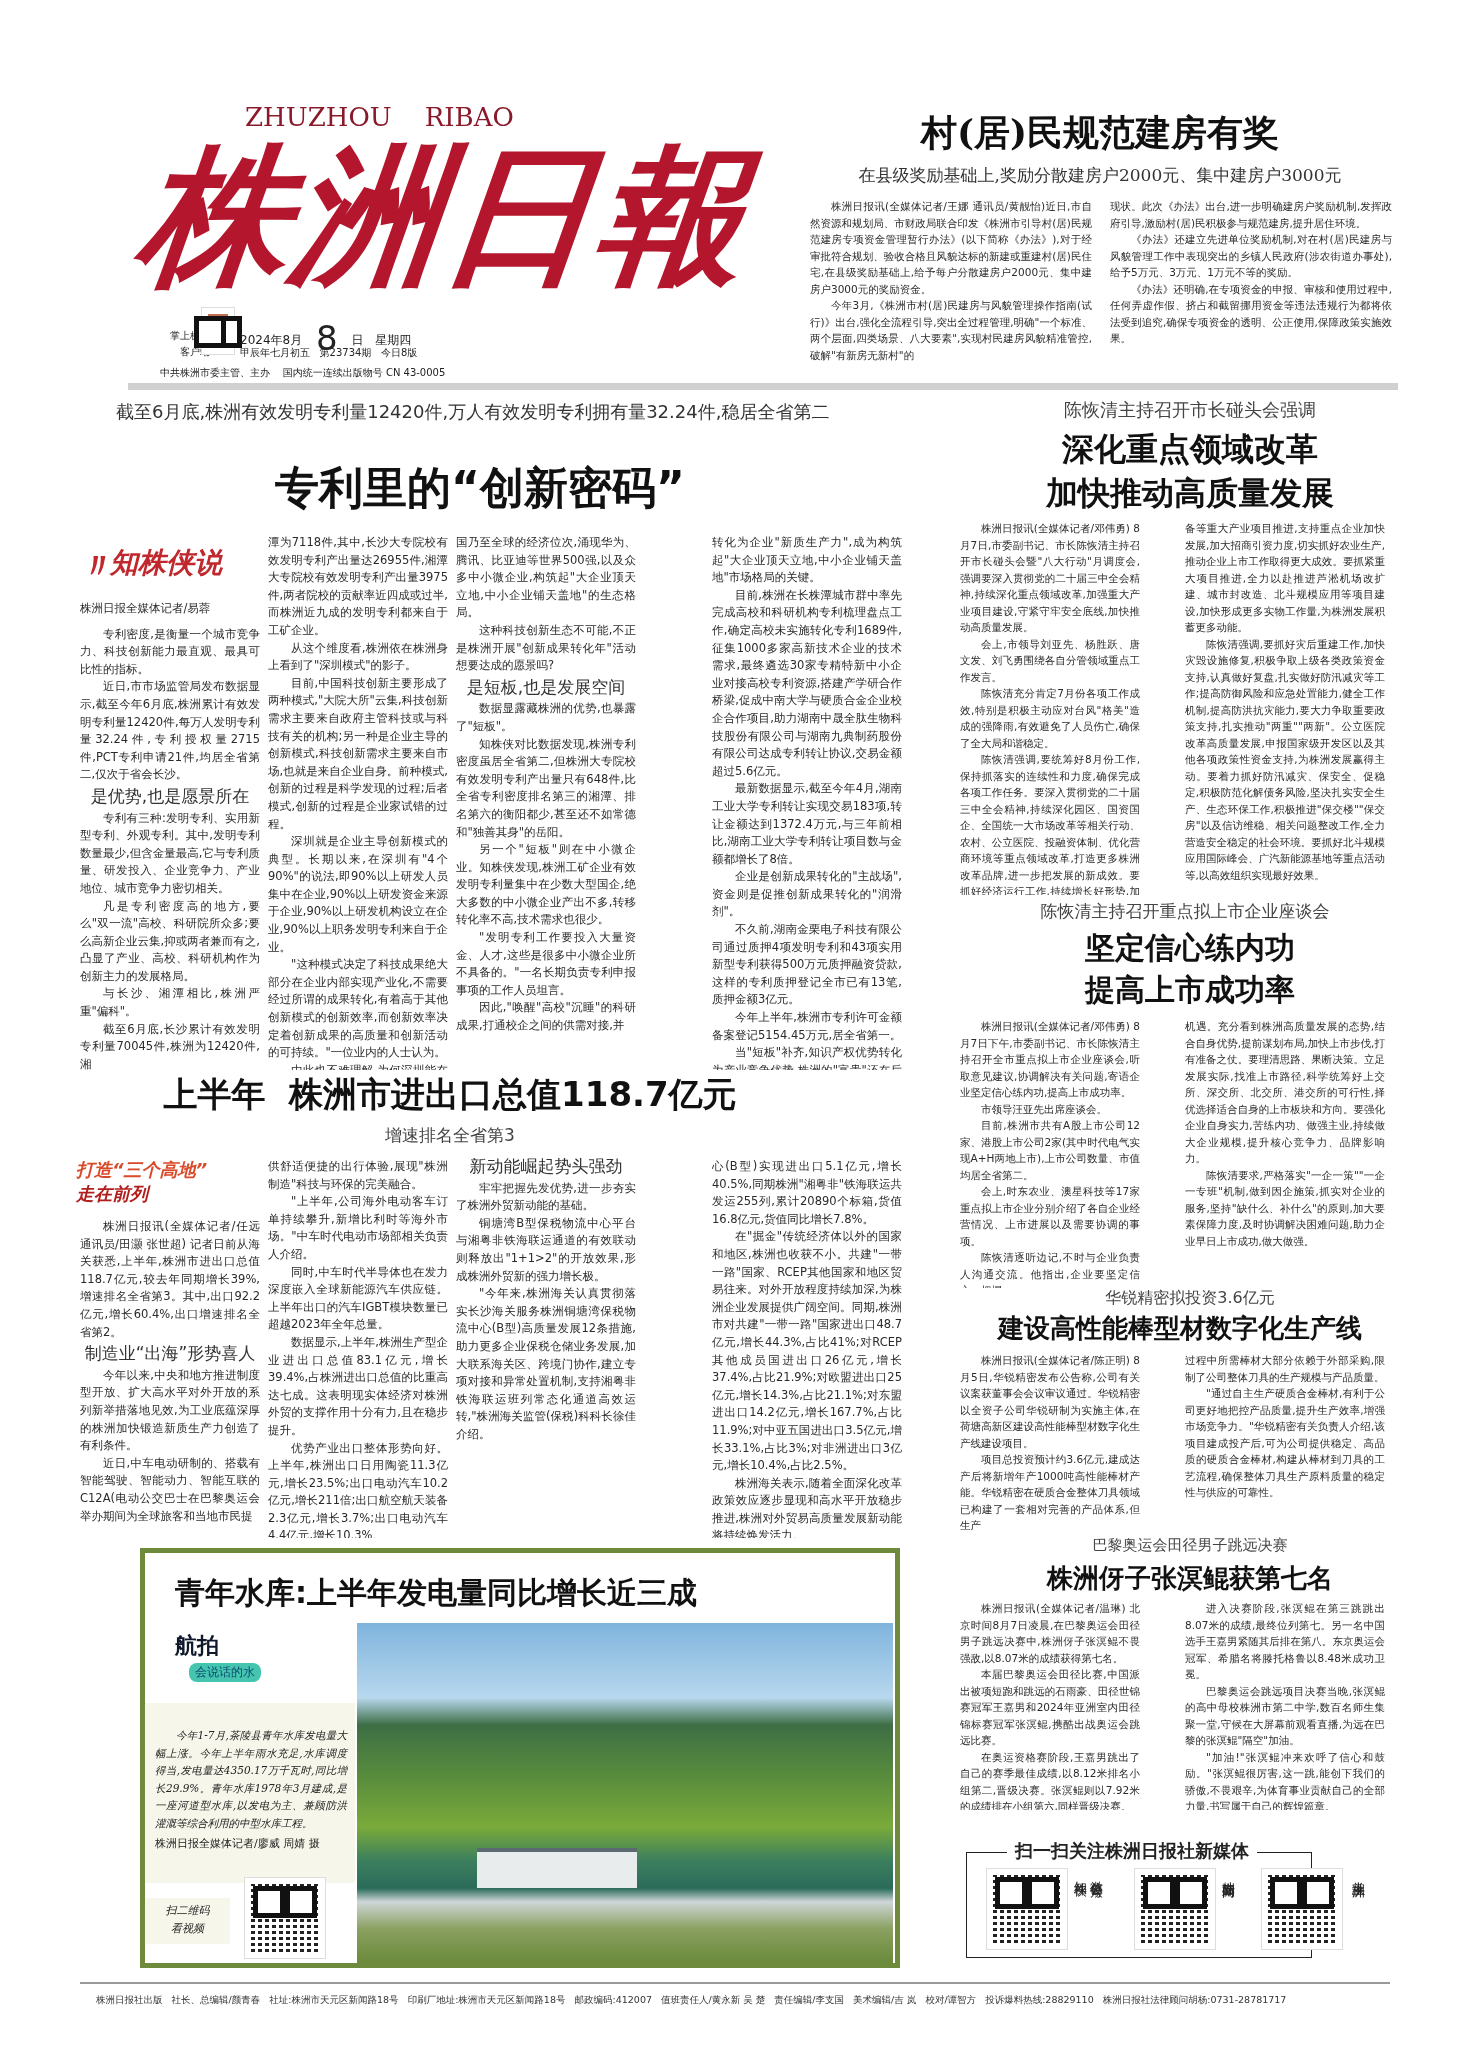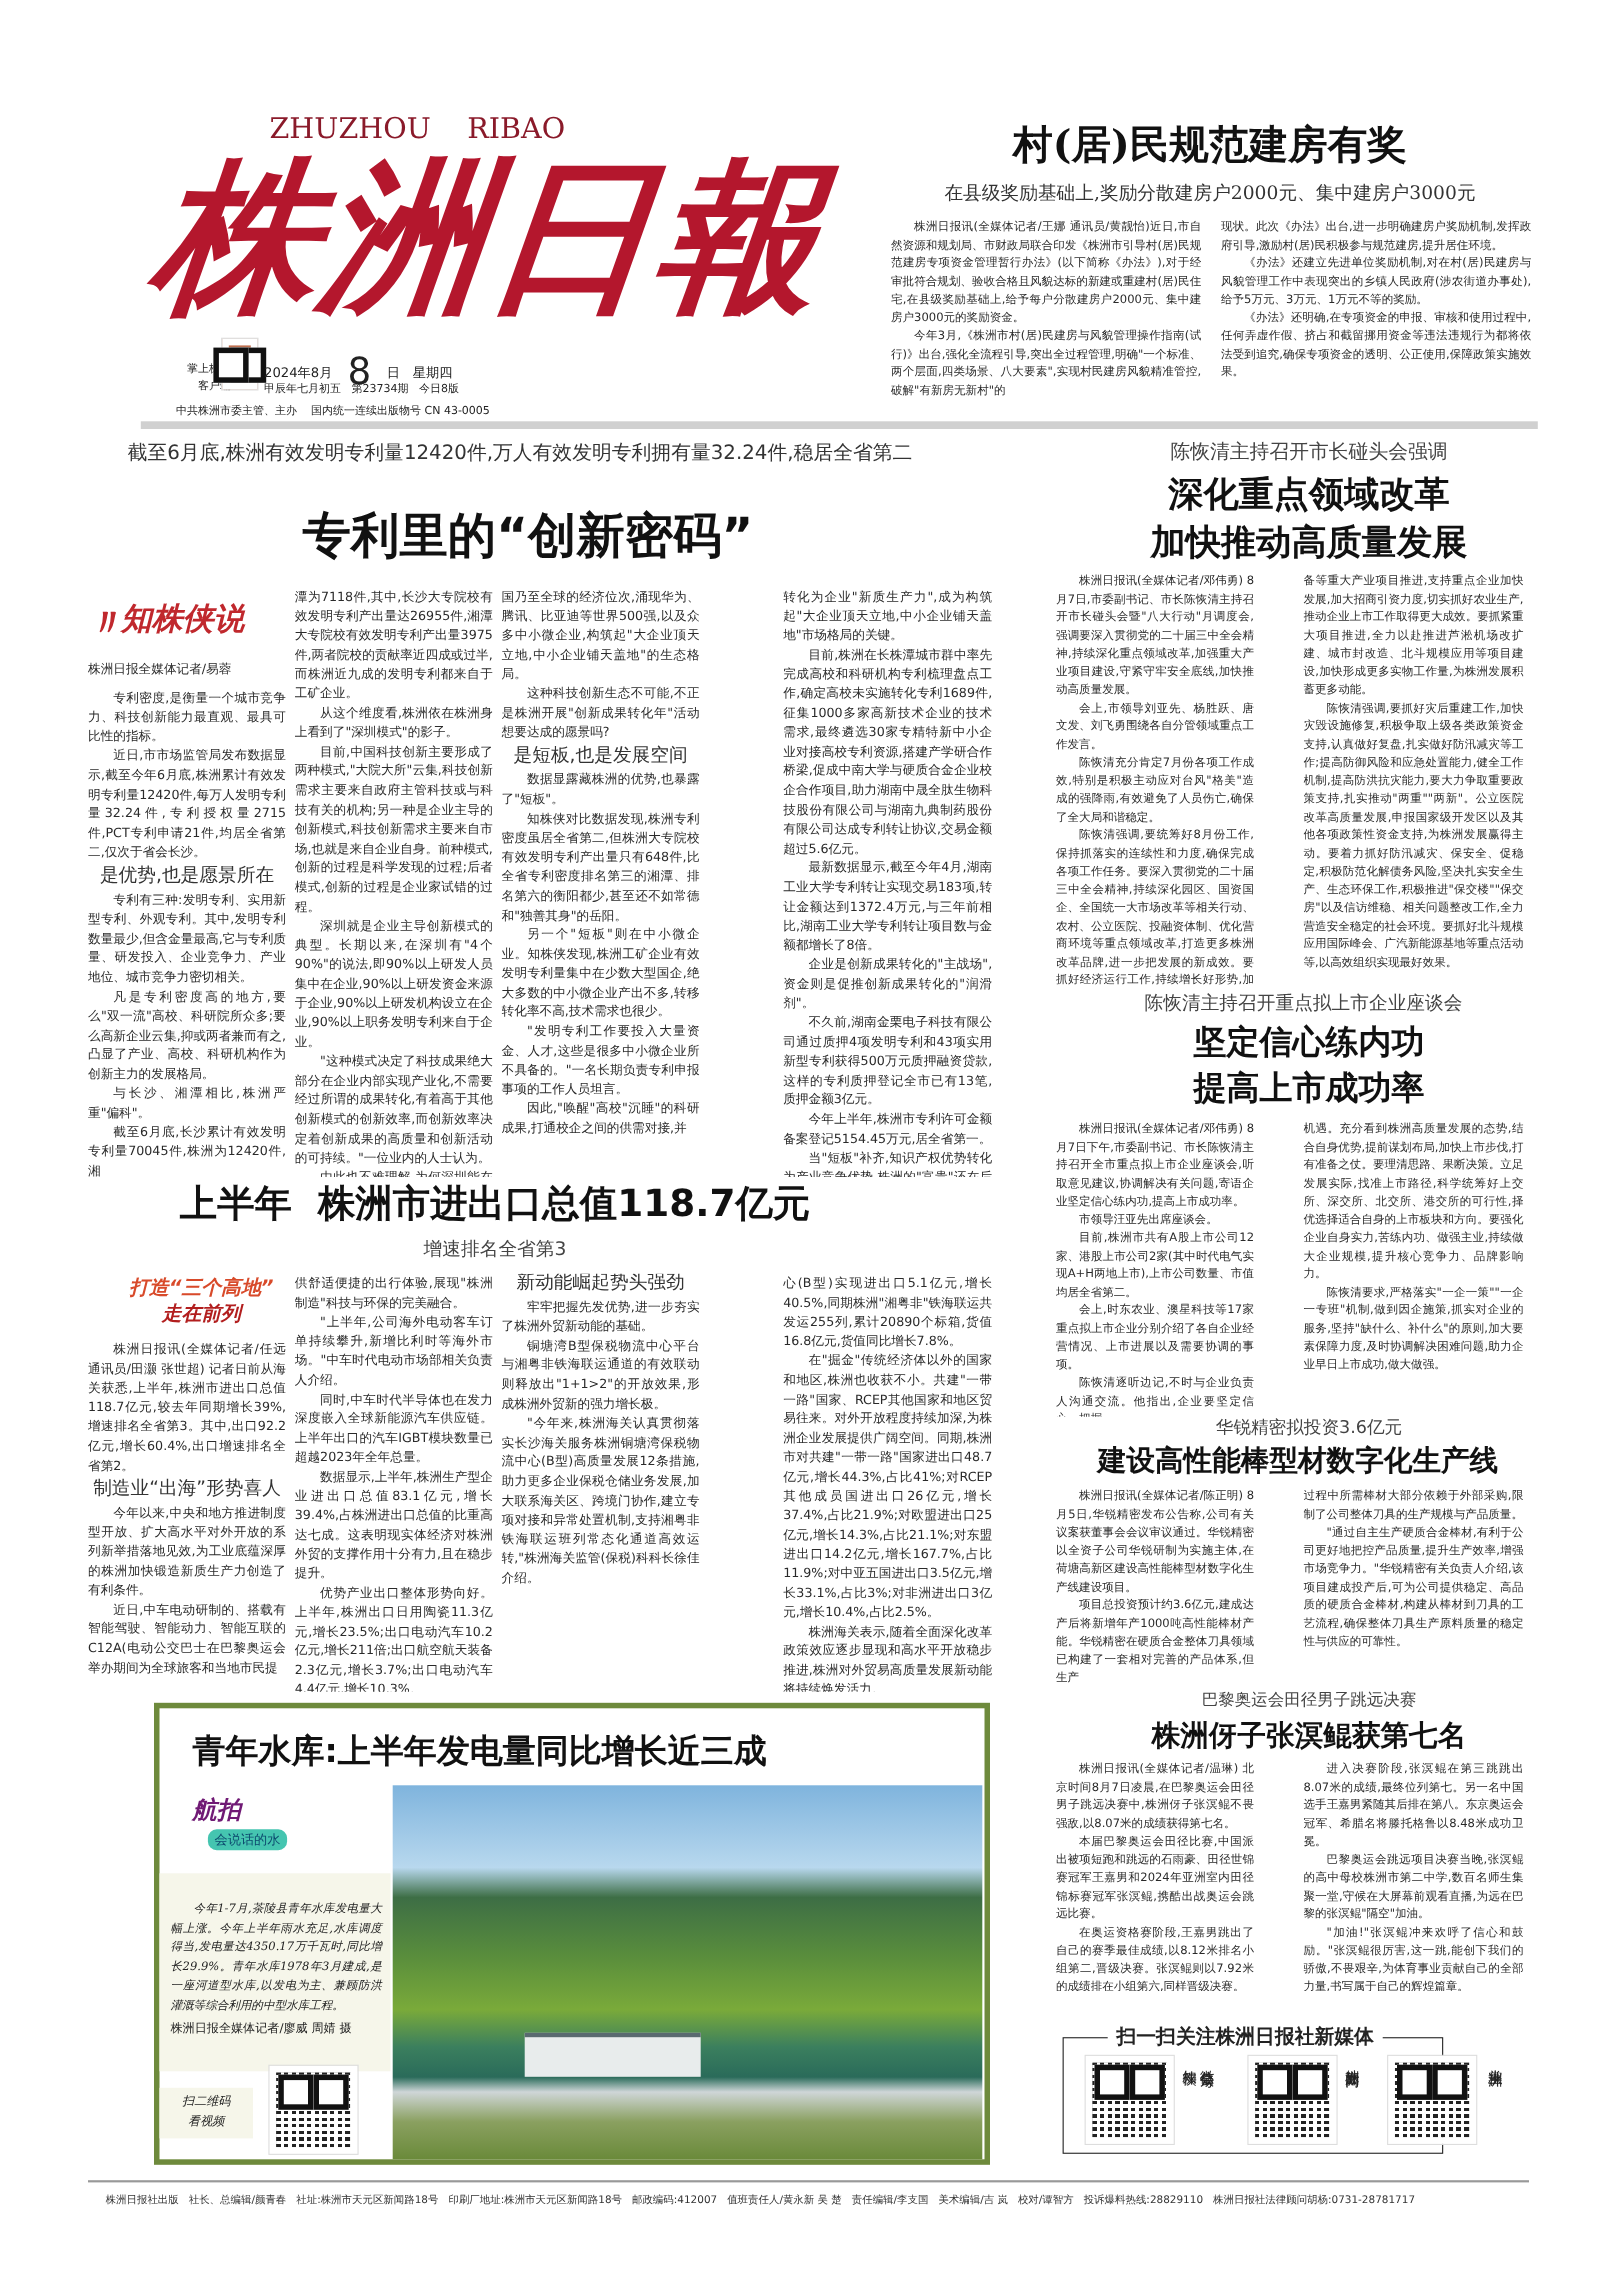--- a/index.html
+++ b/index.html
@@ -132,21 +132,21 @@
   <p>会上,时东农业、澳星科技等17家重点拟上市企业分别介绍了各自企业经营情况、上市进展以及需要协调的事项。</p>
   <p>陈恢清逐听边记,不时与企业负责人沟通交流。他指出,企业要坚定信心、把握</p>
 </div>
 <div class="col" style="left:1185px;top:1018px;width:200px;height:270px;font-size:10.5px;line-height:16.5px">
   <p style="text-indent:0">机遇。充分看到株洲高质量发展的态势,结合自身优势,提前谋划布局,加快上市步伐,打有准备之仗。要理清思路、果断决策。立足发展实际,找准上市路径,科学统筹好上交所、深交所、北交所、港交所的可行性,择优选择适合自身的上市板块和方向。要强化企业自身实力,苦练内功、做强主业,持续做大企业规模,提升核心竞争力、品牌影响力。</p>
   <p>陈恢清要求,严格落实"一企一策""一企一专班"机制,做到因企施策,抓实对企业的服务,坚持"缺什么、补什么"的原则,加大要素保障力度,及时协调解决困难问题,助力企业早日上市成功,做大做强。</p>
 </div>
 
 <div class="hl" style="left:100px;top:1070px;width:700px;font-size:34px;line-height:48px;white-space:pre">上半年  株洲市进出口总值118.7亿元</div>
 <div class="kicker" style="left:250px;top:1124px;width:400px;font-size:17px">增速排名全省第3</div>
-<div class="abs" style="left:93px;top:1158px;width:180px;height:58px;text-align:center">
+<div class="abs" style="left:76px;top:1158px;width:180px;height:58px;">
   <div style="font-size:18px;font-weight:bold;font-style:italic;color:#d84a2a">打造“三个高地”</div>
   <div style="font-size:18px;font-weight:bold;font-style:italic;color:#b21e1e">走在前列</div>
 </div>
 <div class="col" style="left:80px;top:1218px;width:180px;height:320px">
   <p>株洲日报讯(全媒体记者/任远 通讯员/田灏 张世超) 记者日前从海关获悉,上半年,株洲市进出口总值118.7亿元,较去年同期增长39%,增速排名全省第3。其中,出口92.2亿元,增长60.4%,出口增速排名全省第2。</p>
   <div class="sub">制造业“出海”形势喜人</div>
   <p>今年以来,中央和地方推进制度型开放、扩大高水平对外开放的系列新举措落地见效,为工业底蕴深厚的株洲加快锻造新质生产力创造了有利条件。</p>
   <p>近日,中车电动研制的、搭载有智能驾驶、智能动力、智能互联的C12A(电动公交巴士在巴黎奥运会举办期间为全球旅客和当地市民提</p>
 </div>
 <div class="col" style="left:268px;top:1158px;width:180px;height:380px">
@@ -189,21 +189,21 @@
 </div>
 <div class="col" style="left:1185px;top:1600px;width:200px;height:210px;font-size:10.5px;line-height:16.5px">
   <p>进入决赛阶段,张溟鲲在第三跳跳出8.07米的成绩,最终位列第七。另一名中国选手王嘉男紧随其后排在第八。东京奥运会冠军、希腊名将滕托格鲁以8.48米成功卫冕。</p>
   <p>巴黎奥运会跳远项目决赛当晚,张溟鲲的高中母校株洲市第二中学,数百名师生集聚一堂,守候在大屏幕前观看直播,为远在巴黎的张溟鲲"隔空"加油。</p>
   <p>"加油!"张溟鲲冲来欢呼了信心和鼓励。"张溟鲲很厉害,这一跳,能创下我们的骄傲,不畏艰辛,为体育事业贡献自己的全部力量,书写属于自己的辉煌篇章。</p>
 </div>
 
 <div class="abs" style="left:140px;top:1548px;width:760px;height:420px;border:5px solid #6e8a3c;background:#fff">
   <div class="hl" style="left:10px;top:20px;width:740px;font-size:30px;line-height:40px;text-align:left;padding-left:20px">青年水库:上半年发电量同比增长近三成</div>
   <div class="abs" style="left:30px;top:78px;width:120px;height:60px">
-    <div style="font-size:22px;font-style:italic;font-weight:bold;color:#701a75">航拍</div>
+    <div style="font-size:22px;font-weight:bold;color:#0f172a">航拍</div>
     <div style="font-size:12px;color:#0c4a6e;background:#45c5b0;display:inline-block;padding:1px 6px;border-radius:8px;margin-left:14px">会说话的水</div>
   </div>
   <div class="abs" style="left:0;top:150px;width:210px;height:180px;background:#f6f6ea;padding:24px 8px 0 10px">
     <div style="font-family:'DejaVu Serif',serif;font-size:10.5px;line-height:17.5px;font-style:italic;text-indent:2em;text-align:justify">今年1-7月,茶陵县青年水库发电量大幅上涨。今年上半年雨水充足,水库调度得当,发电量达4350.17万千瓦时,同比增长29.9%。青年水库1978年3月建成,是一座河道型水库,以发电为主、兼顾防洪灌溉等综合利用的中型水库工程。</div>
     <div style="font-size:11px;text-align:left;margin-top:4px">株洲日报全媒体记者/廖威 周婧 摄</div>
   </div>
   <div class="abs" style="left:0;top:345px;width:85px;height:46px;background:#f6f6ea;text-align:center;font-size:11px;line-height:18px;padding-top:4px;font-style:italic">
     <div>扫二维码</div>
     <div>看视频</div>
   </div>

